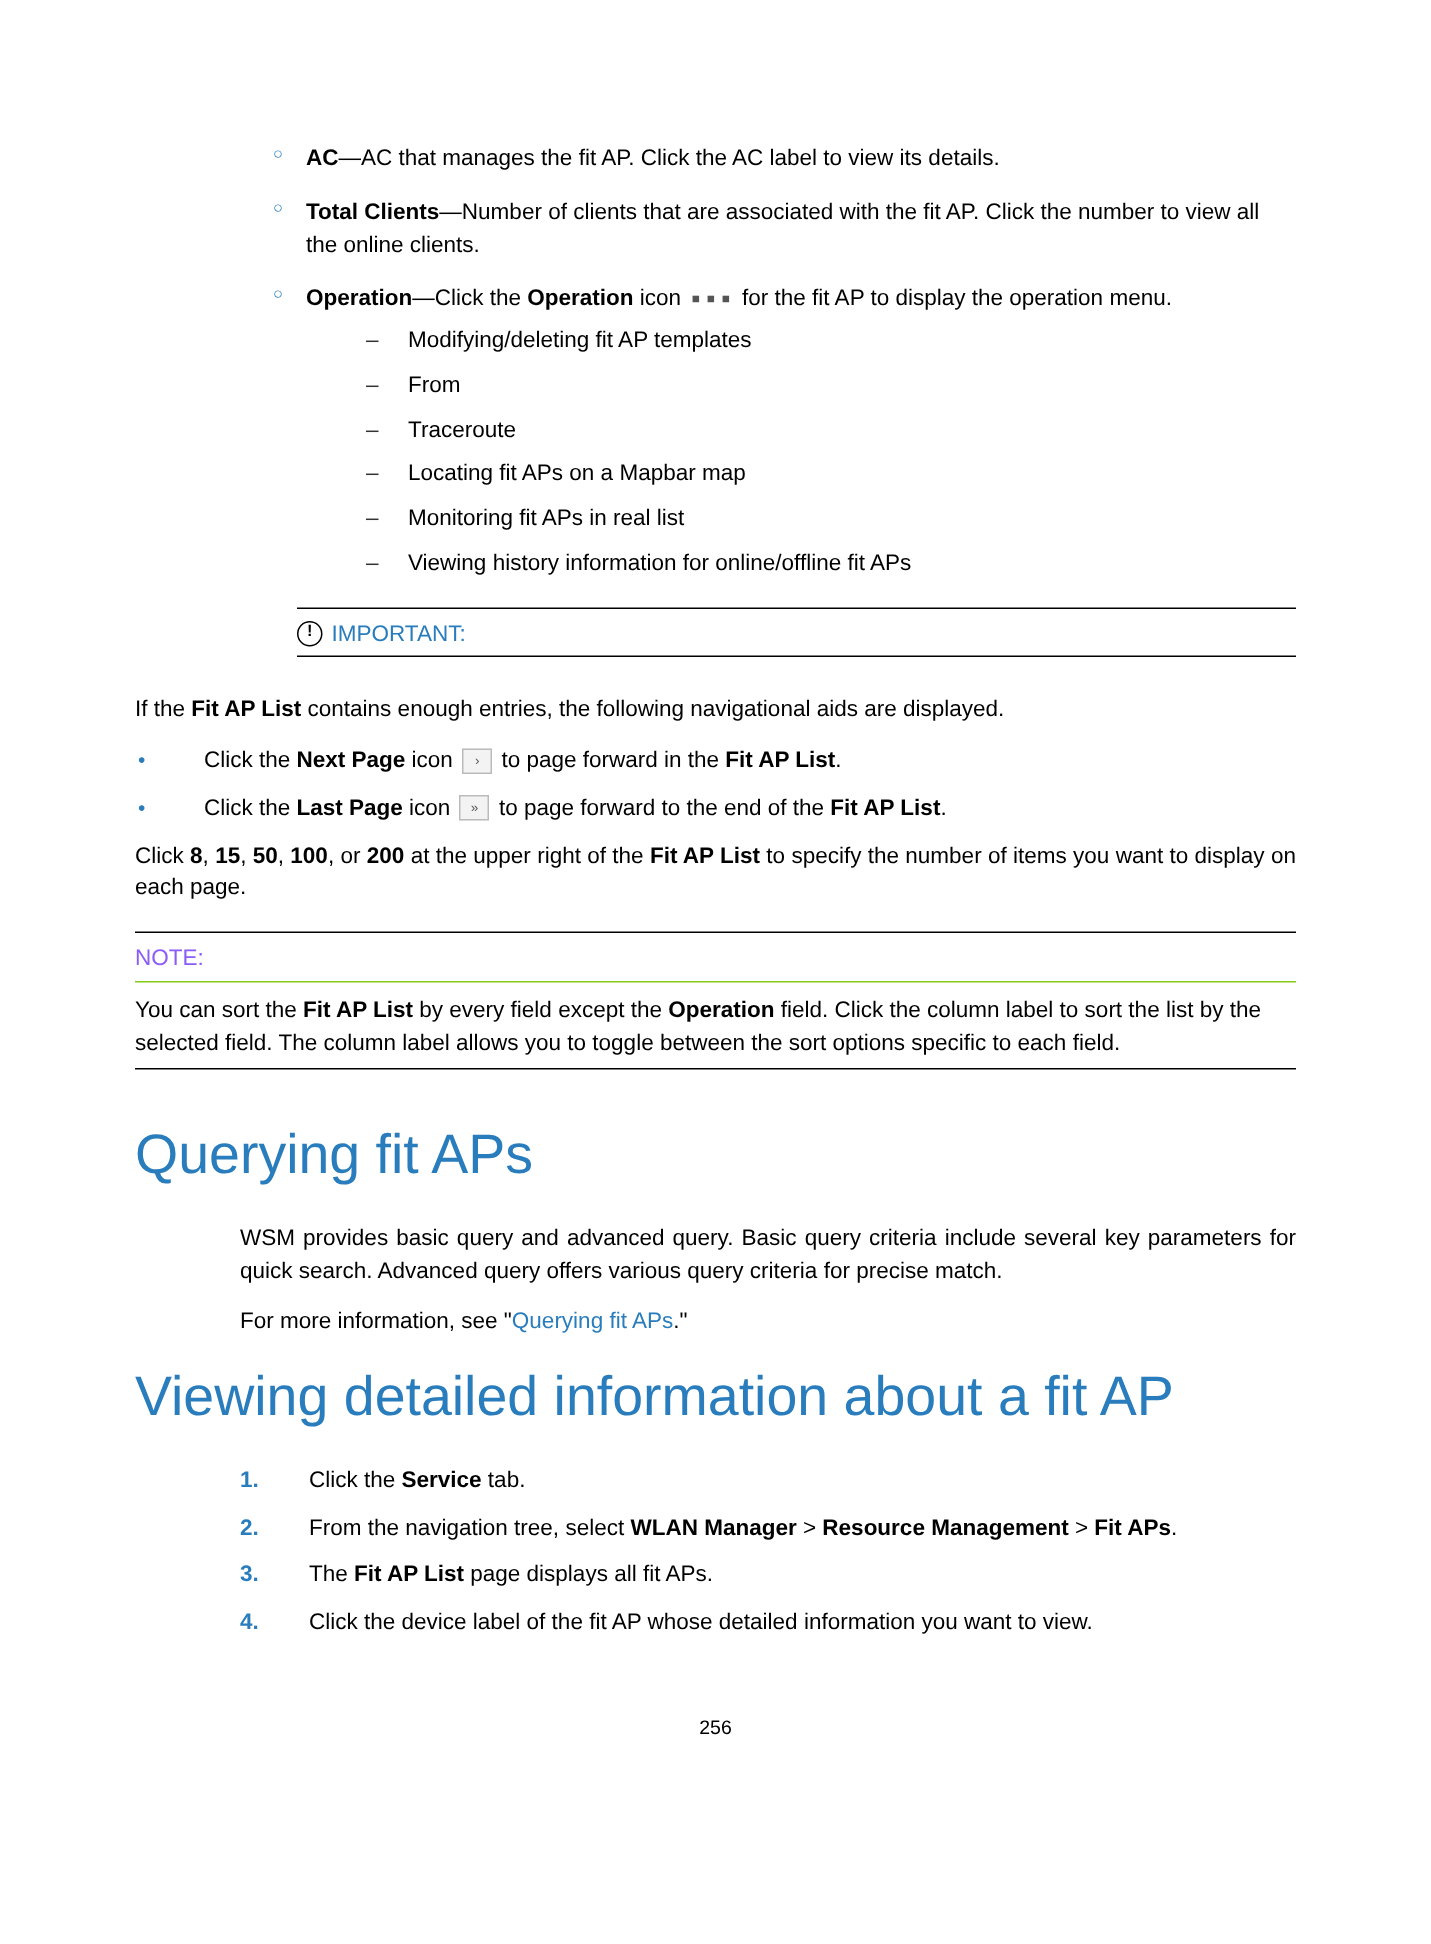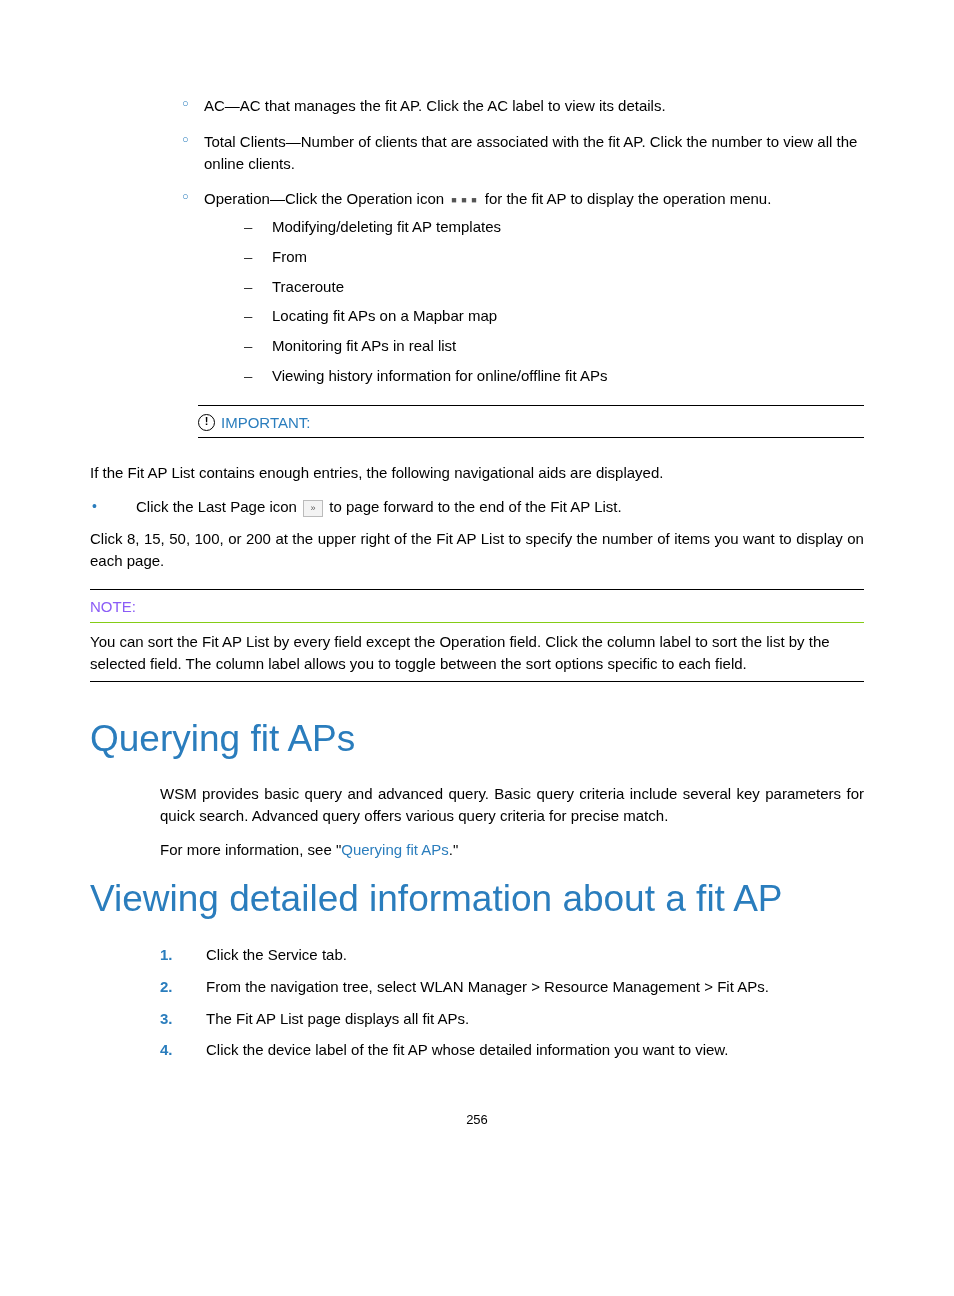--- a/index.html
+++ b/index.html
@@ -42,21 +42,21 @@
     content: "•";
     position: absolute;
     left: 2px;
     top: 0;
     color: #2a7dbd;
     font-size: 14px;
   }
   .ol-steps { list-style: none; padding: 0; margin: 0; }
   .ol-steps > li { position: relative; padding-left: 46px; margin-bottom: 10px; }
   .ol-steps > li .num { position: absolute; left: 0; top: 0; color: #2a7dbd; font-weight: bold; }
-  .bold { font-weight: normal; }
+  .bold { font-weight: bold; }
   .inline-icon {
     display: inline-block;
     vertical-align: middle;
     width: 18px;
     height: 15px;
     border: 1px solid #bbb;
     background: #f3f3f3;
     font-size: 9px;
     line-height: 15px;
     text-align: center;
@@ -156,20 +156,23 @@
       </div>
     </div>
   </div>
 
   <p class="para">
     <span>If the </span><span class="bold">Fit AP List</span><span> contains enough entries, the following navigational aids are displayed.</span>
   </p>
 
   <ul class="disc-list">
     <li>
+      <span>Click the </span><span class="bold">Next Page</span><span> icon </span><span class="inline-icon">›</span><span> to page forward in the </span><span class="bold">Fit AP List</span><span>.</span>
+    </li>
+    <li>
       <span>Click the </span><span class="bold">Last Page</span><span> icon </span><span class="inline-icon">»</span><span> to page forward to the end of the </span><span class="bold">Fit AP List</span><span>.</span>
     </li>
   </ul>
 
   <p class="para">
     <span>Click </span><span class="bold">8</span><span>, </span><span class="bold">15</span><span>, </span><span class="bold">50</span><span>, </span><span class="bold">100</span><span>, or </span><span class="bold">200</span><span> at the upper right of the </span><span class="bold">Fit AP List</span><span> to specify the number of items you want to display on each page.</span>
   </p>
 
   <div class="note-box">
     <div class="note-head">NOTE:</div>

